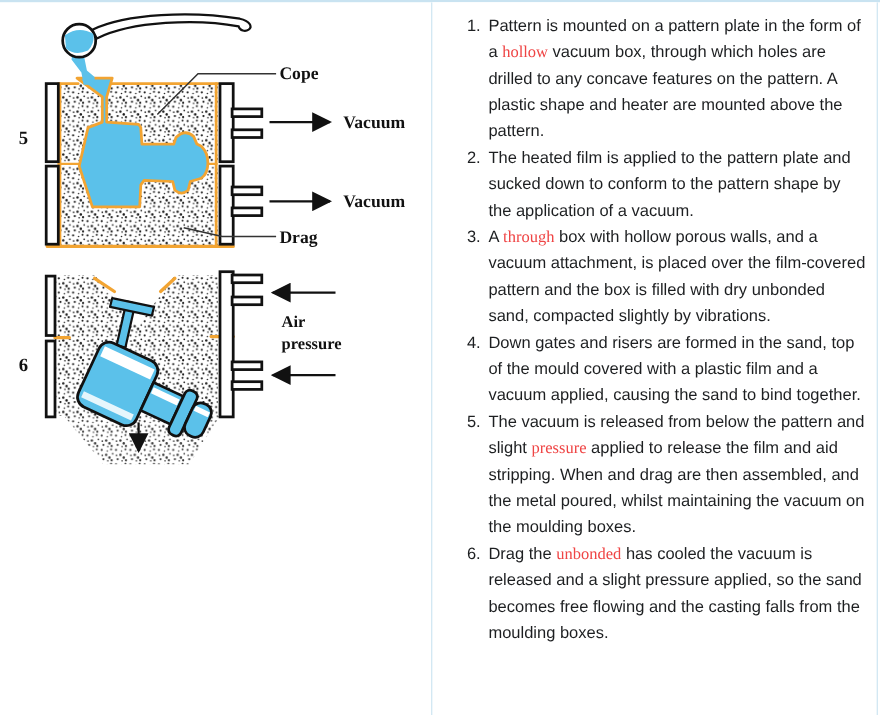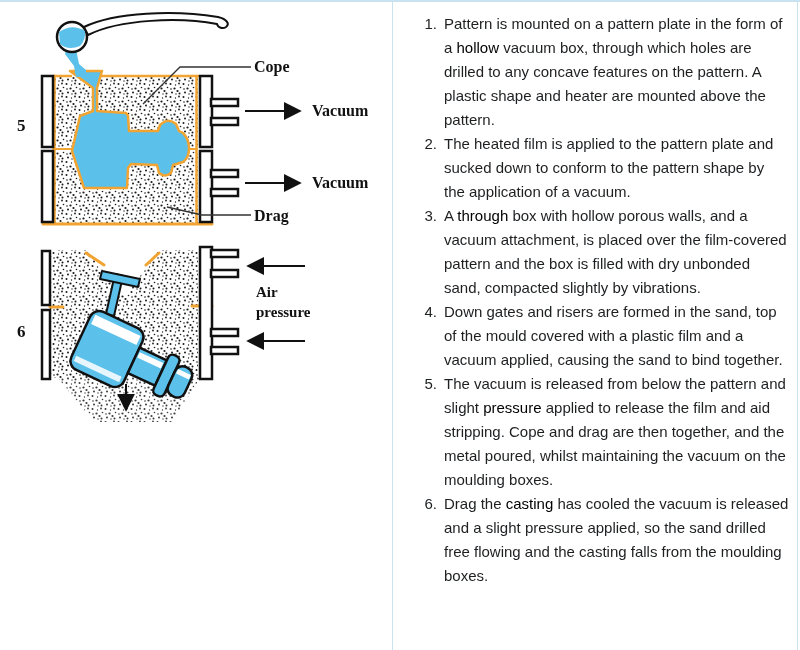--- a/index.html
+++ b/index.html
@@ -11,21 +11,21 @@
   .diagram-pane{position:absolute;left:0;top:2px;width:392px;height:646px;}
   .text-pane{
     position:absolute;left:392px;top:0;width:406px;height:648px;
     border-left:1px solid #c9e3f1;border-right:1px solid #c9e3f1;
     box-sizing:border-box;background:#ffffff;
   }
   .steps{margin:10px 2px 0 24px;}
   .step{display:flex;font-size:15px;line-height:24px;color:#1d1f21;}
   .step-num{flex:0 0 20px;text-align:right;margin-right:7px;}
   .step-text{flex:1;padding-right:6px;}
-  .term-link{color:#000000;text-decoration:none;cursor:pointer;}
+  .term-link{color:#ef4444;text-decoration:none;cursor:pointer;font-family:Liberation Serif, serif;}
   .fig-label{font-family:"Liberation Serif",serif;font-weight:bold;fill:#111111;}
   svg text{user-select:none;}
 </style>
 </head>
 <body>
 
 <div class="diagram-pane">
 <svg width="392" height="646" viewBox="0 0 392 646" xmlns="http://www.w3.org/2000/svg">
   <defs>
     <pattern id="sand" width="13" height="13" patternUnits="userSpaceOnUse">
@@ -164,20 +164,20 @@
       <div class="step">
         <span class="step-num">3.</span>
         <div class="step-text"><span>A </span><a class="term-link" href="#">through</a><span> box with hollow porous walls, and a vacuum attachment, is placed over the film-covered pattern and the box is filled with dry unbonded sand, compacted slightly by vibrations.</span></div>
       </div>
       <div class="step">
         <span class="step-num">4.</span>
         <div class="step-text"><span>Down gates and risers are formed in the sand, top of the mould covered with a plastic film and a vacuum applied, causing the sand to bind together.</span></div>
       </div>
       <div class="step">
         <span class="step-num">5.</span>
-        <div class="step-text"><span>The vacuum is released from below the pattern and slight </span><a class="term-link" href="#">pressure</a><span> applied to release the film and aid stripping. Cope and drag are then together, and the metal poured, whilst maintaining the vacuum on the moulding boxes.</span></div>
+        <div class="step-text"><span>The vacuum is released from below the pattern and slight </span><a class="term-link" href="#">pressure</a><span> applied to release the film and aid stripping. When and drag are then assembled, and the metal poured, whilst maintaining the vacuum on the moulding boxes.</span></div>
       </div>
       <div class="step">
         <span class="step-num">6.</span>
-        <div class="step-text"><span>Drag the </span><a class="term-link" href="#">casting</a><span> has cooled the vacuum is released and a slight pressure applied, so the sand drilled free flowing and the casting falls from the moulding boxes.</span></div>
+        <div class="step-text"><span>Drag the </span><a class="term-link" href="#">unbonded</a><span> has cooled the vacuum is released and a slight pressure applied, so the sand becomes free flowing and the casting falls from the moulding boxes.</span></div>
       </div>
     </div>
 </div>
 
 </body></html>

